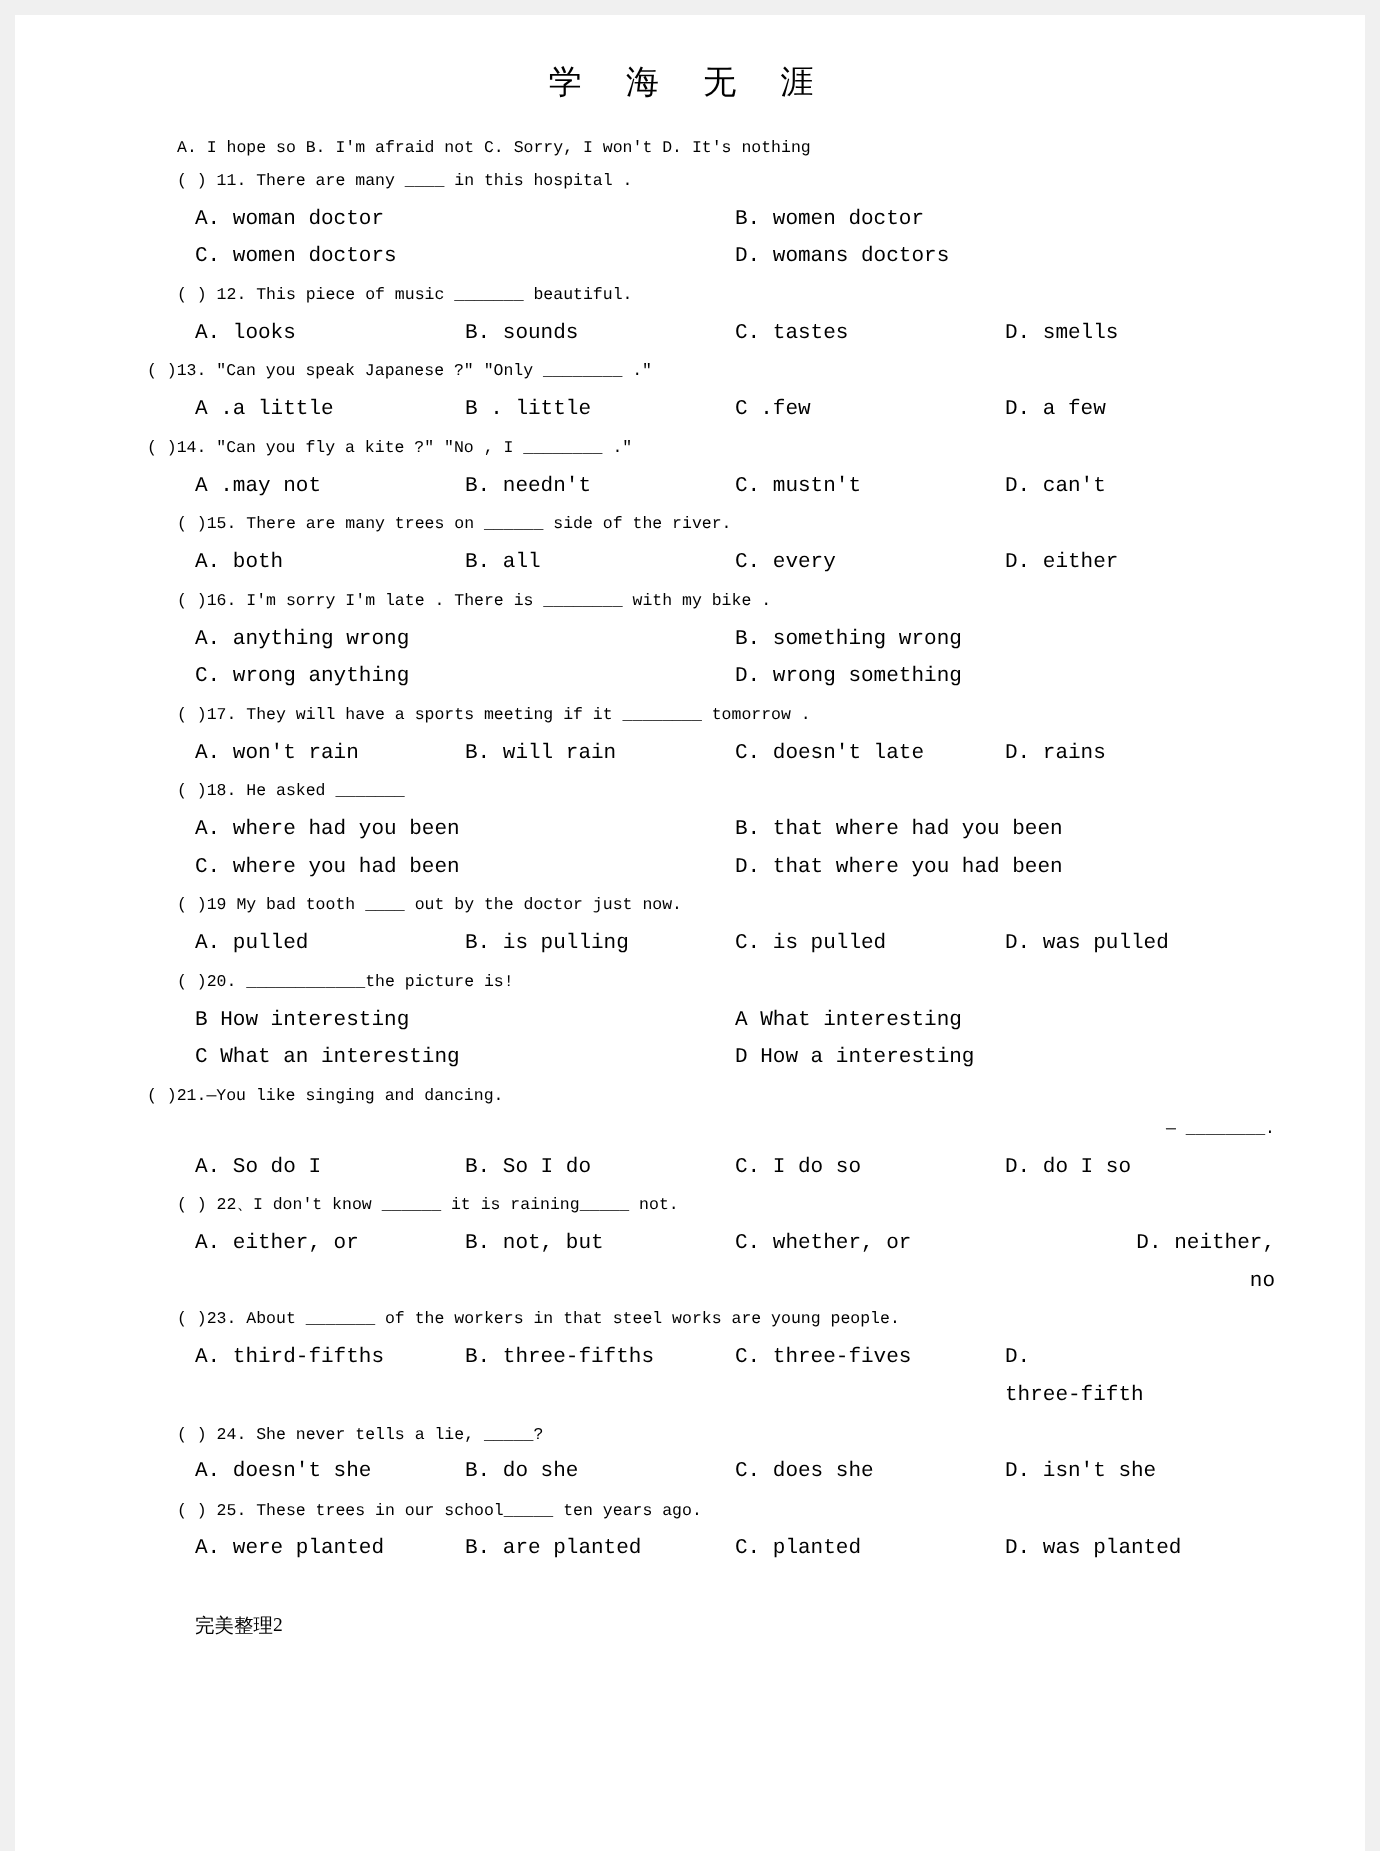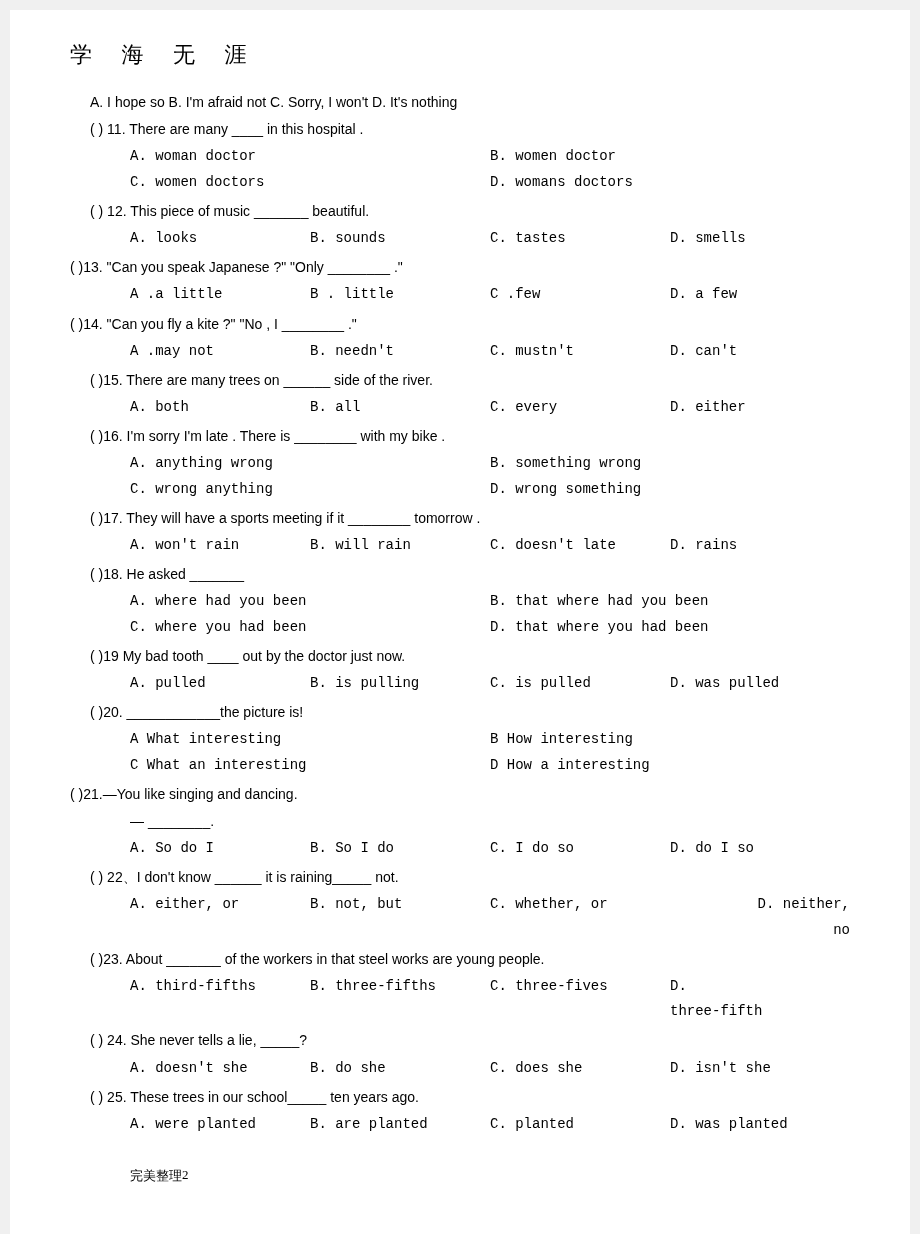--- a/index.html
+++ b/index.html
@@ -17,20 +17,21 @@
       font-family: "SimSun", "宋体", serif;
     }
     .page {
       background: #fff;
       width: 920px;
       min-height: 1234px;
       padding: 30px 60px 40px 60px;
       position: relative;
     }
     .page-title {
+      text-align: center;
       font-size: 22px;
       letter-spacing: 12px;
       margin-bottom: 20px;
       font-weight: normal;
       font-family: "SimSun", "宋体", serif;
     }
     .content {
       font-size: 14px;
       line-height: 1.8;
       font-family: "Courier New", "SimSun", monospace;
@@ -51,22 +52,23 @@
       margin-bottom: 2px;
     }
     .footer {
       display: flex;
       margin-top: 30px;
       font-size: 13px;
       padding: 0 60px;
     }
     p {
       margin-bottom: 2px;
-      font-size: 14px;
-      font-family: Liberation Sans, sans-serif;
+      font-size: 11px;
+      font-family: Liberation Mono, monospace;
+      margin-left: 28px;
     }
     .q-block {
       margin-bottom: 4px;
     }
   </style>
 </head>
 <body>
 
 <div class="page">
   <h1 class="page-title">学 海 无 涯</h1>
@@ -161,30 +163,30 @@
         <span>A. pulled</span>
         <span>B. is pulling</span>
         <span>C. is pulled</span>
         <span>D. was pulled</span>
       </div>
     </div>
 
     <div class="q-block">
       <p class="indent-1">( )20. ____________the picture is!</p>
       <div class="options-row-2col">
+        <span>B  How interesting</span>
         <span>A  What interesting</span>
-        <span>B  How interesting</span>
         <span>C  What an interesting</span>
         <span>D  How a interesting</span>
       </div>
     </div>
 
     <div class="q-block">
       <p>( )21.—You like singing and dancing.</p>
-      <p style="padding-left:60px;">—  ________.</p>
+      <p style="padding-left:60px;text-align:right;">—  ________.</p>
       <div class="options-row-4col">
         <span>A. So do I</span>
         <span>B. So I do</span>
         <span>C. I do so</span>
         <span>D. do I so</span>
       </div>
     </div>
 
     <div class="q-block">
       <p class="indent-1">( ) 22、I don't know ______ it is raining_____ not.</p>

